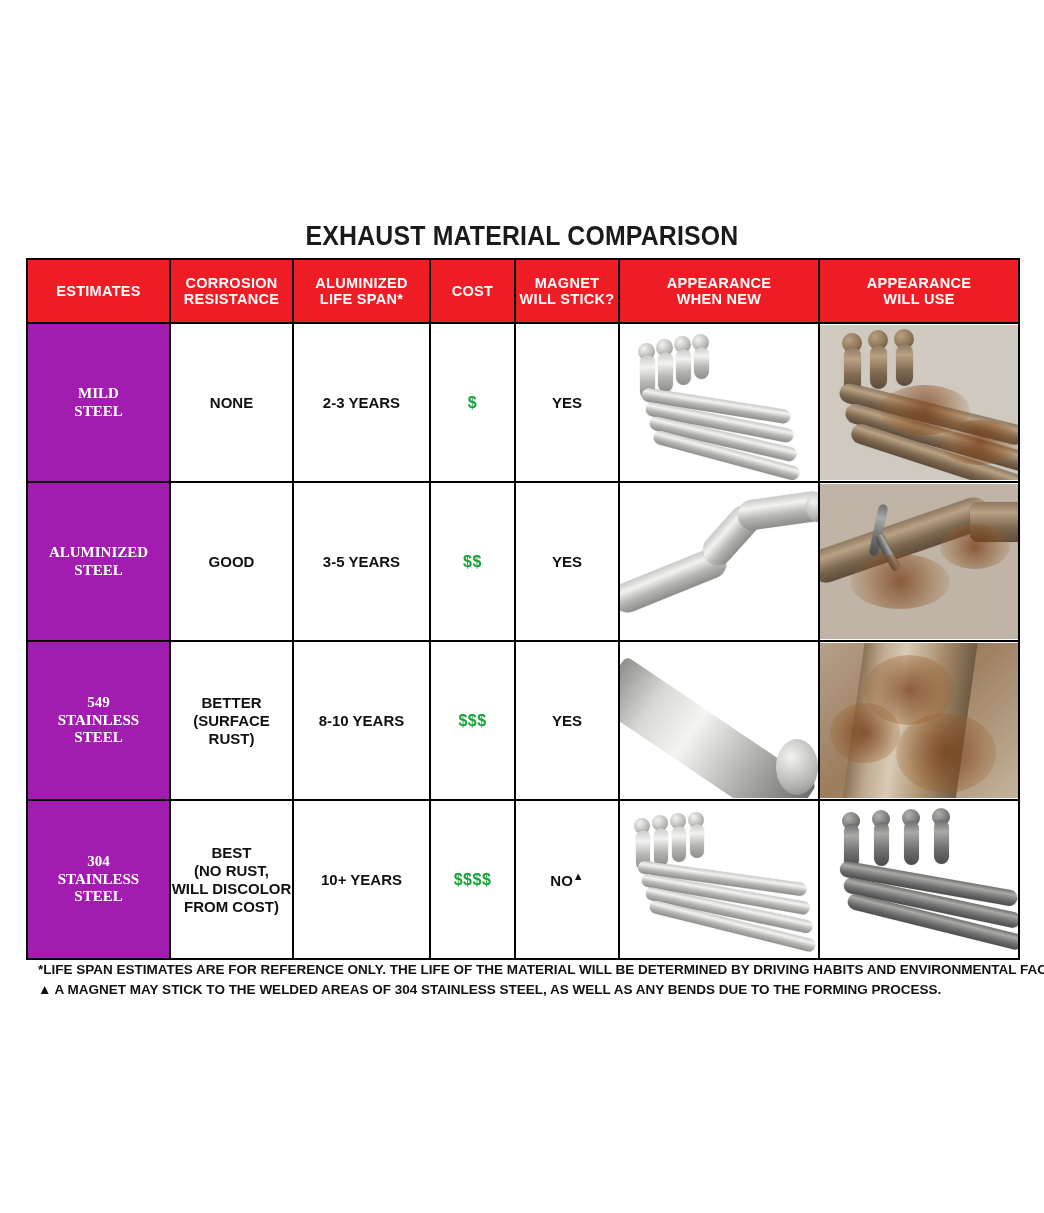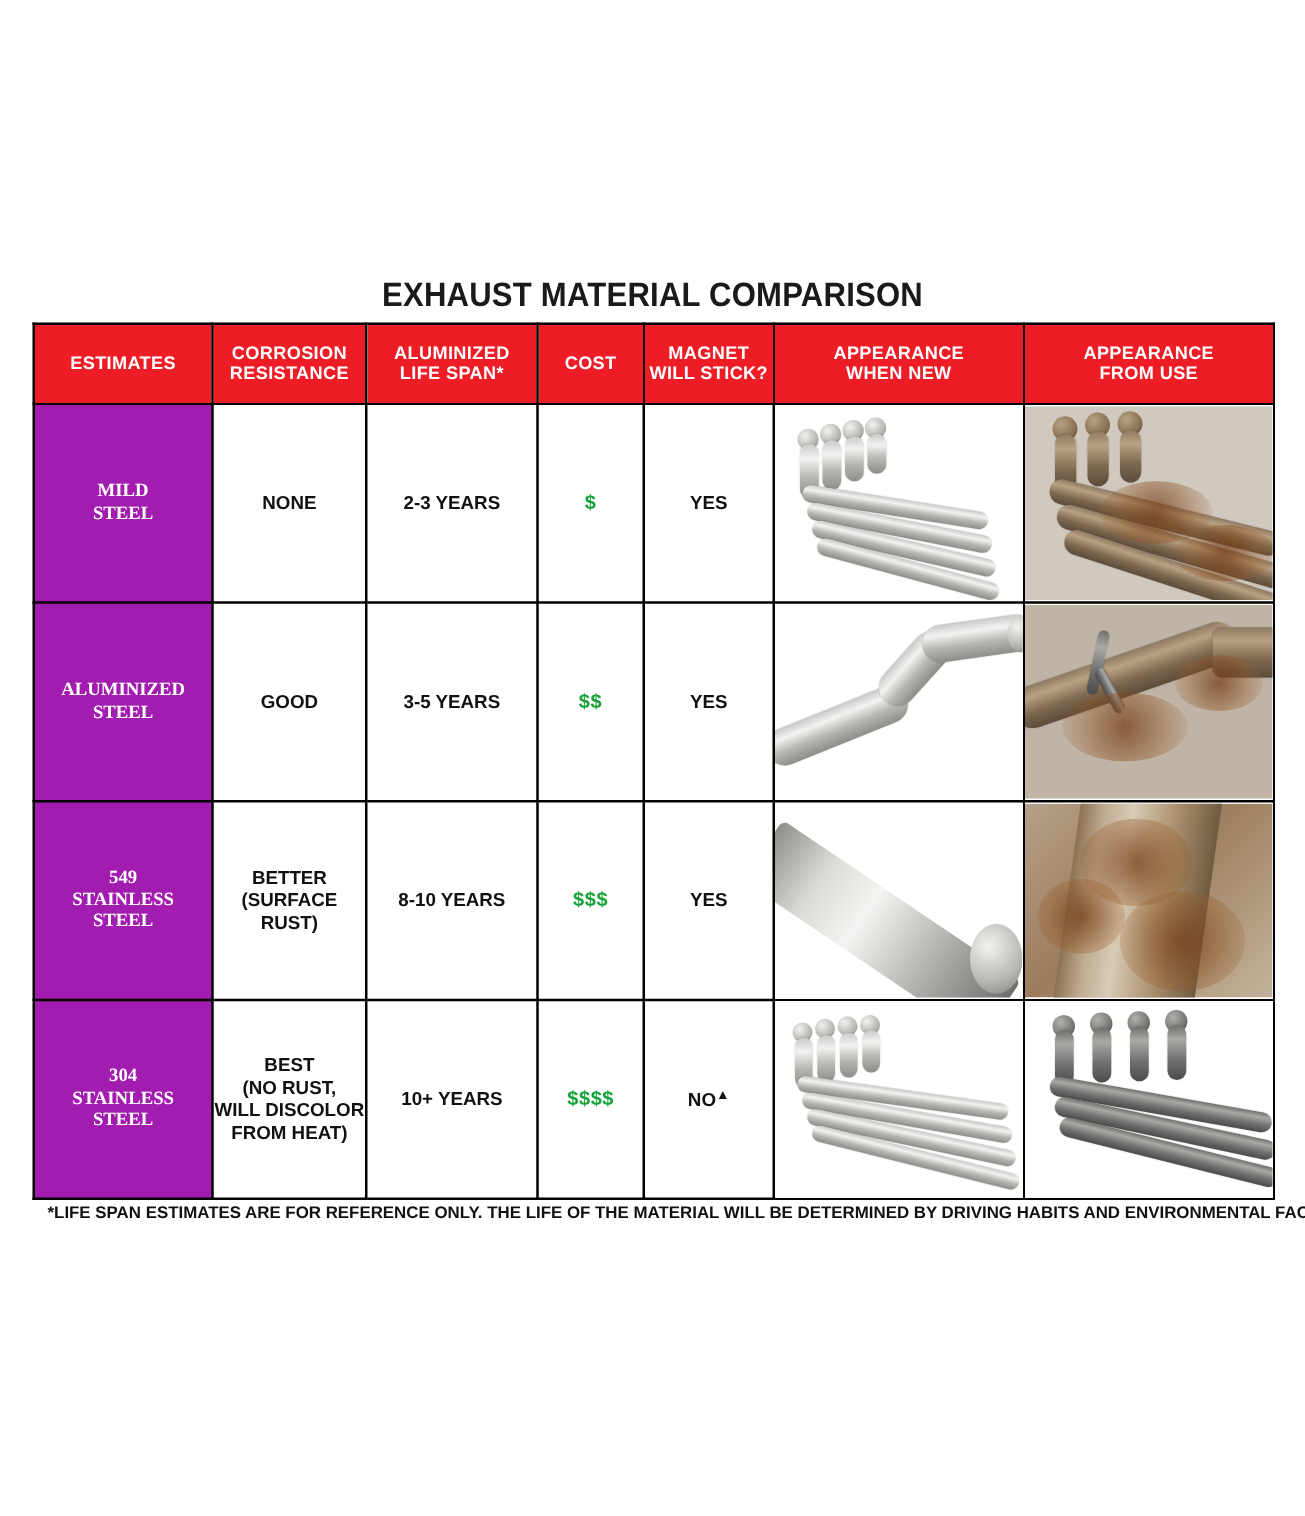--- a/index.html
+++ b/index.html
@@ -210,21 +210,21 @@
             <th>
               <span class="hl">MAGNET</span>
               <span class="hl">WILL STICK?</span>
             </th>
             <th>
               <span class="hl">APPEARANCE</span>
               <span class="hl">WHEN NEW</span>
             </th>
             <th>
               <span class="hl">APPEARANCE</span>
-              <span class="hl">FROM USE</span>
+              <span class="hl">WILL USE</span>
             </th>
           </tr>
         </thead>
         <tbody>
 
           <tr>
             <td class="material">
               <span class="ml">MILD</span>
               <span class="ml">STEEL</span>
             </td>
@@ -344,21 +344,21 @@
           <tr>
             <td class="material">
               <span class="ml">304</span>
               <span class="ml">STAINLESS</span>
               <span class="ml">STEEL</span>
             </td>
             <td class="text">
               <span class="tl">BEST</span>
               <span class="tl">(NO RUST,</span>
               <span class="tl">WILL DISCOLOR</span>
-              <span class="tl">FROM HEAT)</span>
+              <span class="tl">FROM COST)</span>
             </td>
             <td class="text">
               <span class="tl">10+ YEARS</span>
             </td>
             <td class="cost">$$$$</td>
             <td class="text">
               <span>NO</span><sup class="mark">▲</sup>
             </td>
             <td class="photo">
               <div class="photo-inner">
@@ -393,16 +393,17 @@
                 <div class="tube dk" style="left:28px; top:90px; width:180px; height:16px; transform:rotate(14deg); transform-origin:left center;"></div>
               </div>
             </td>
           </tr>
         </tbody>
       </table>
     </div>
 
     <div class="footnotes">
       <div>*LIFE SPAN ESTIMATES ARE FOR REFERENCE ONLY. THE LIFE OF THE MATERIAL WILL BE DETERMINED BY DRIVING HABITS AND ENVIRONMENTAL FACTORS.</div>
+      <div>▲ A MAGNET MAY STICK TO THE WELDED AREAS OF 304 STAINLESS STEEL, AS WELL AS ANY BENDS DUE TO THE FORMING PROCESS.</div>
     </div>
 
   </div>
 </div>
 
 </body></html>

